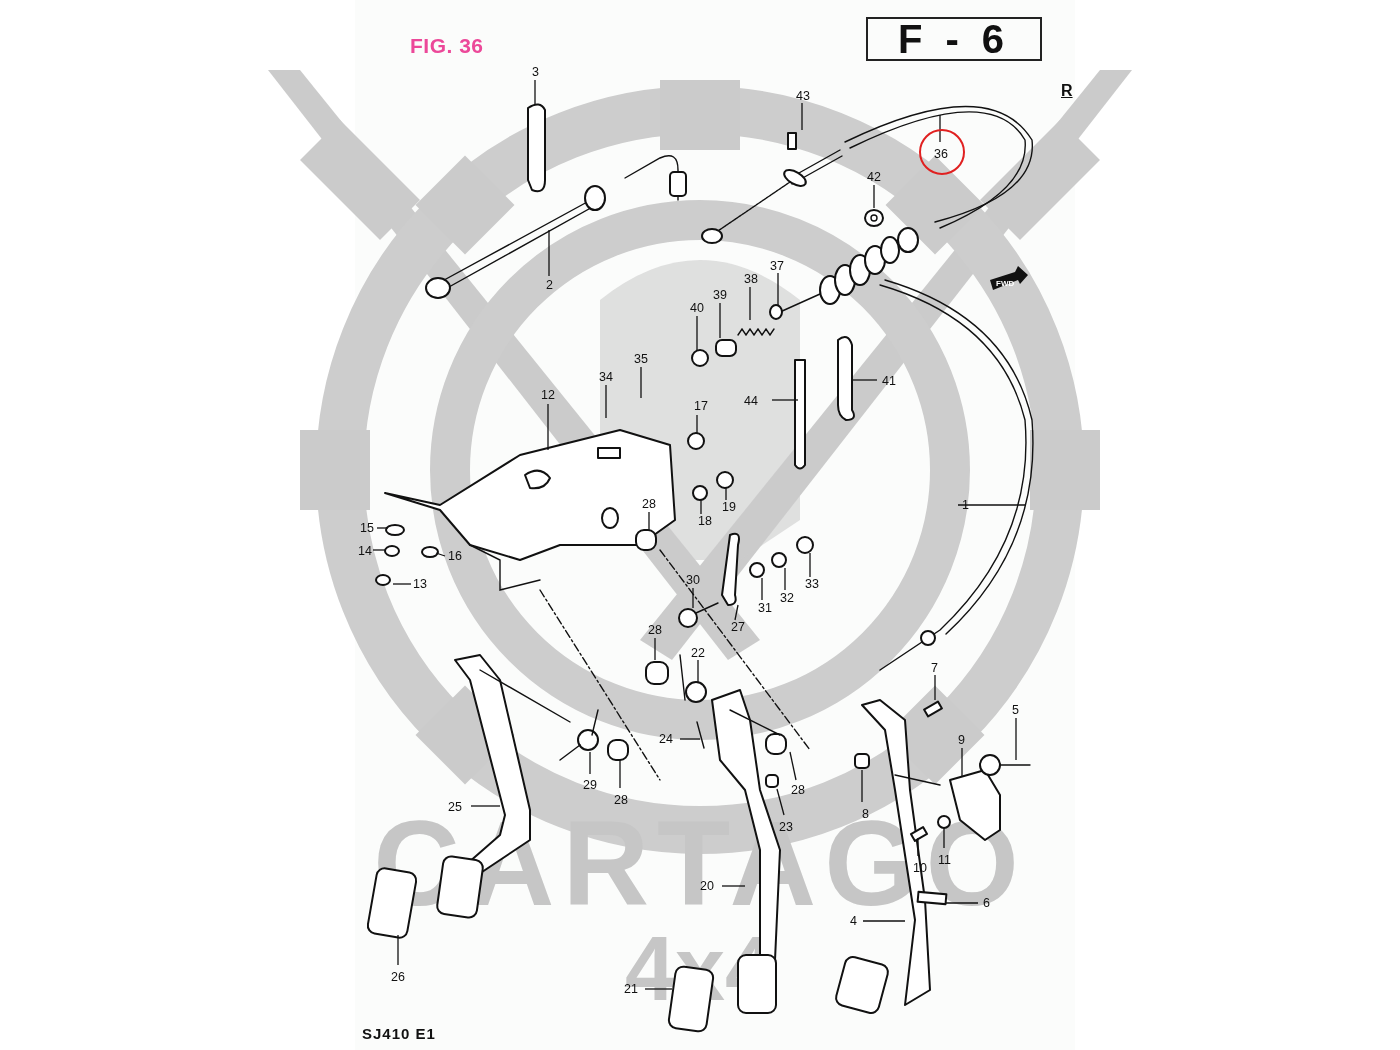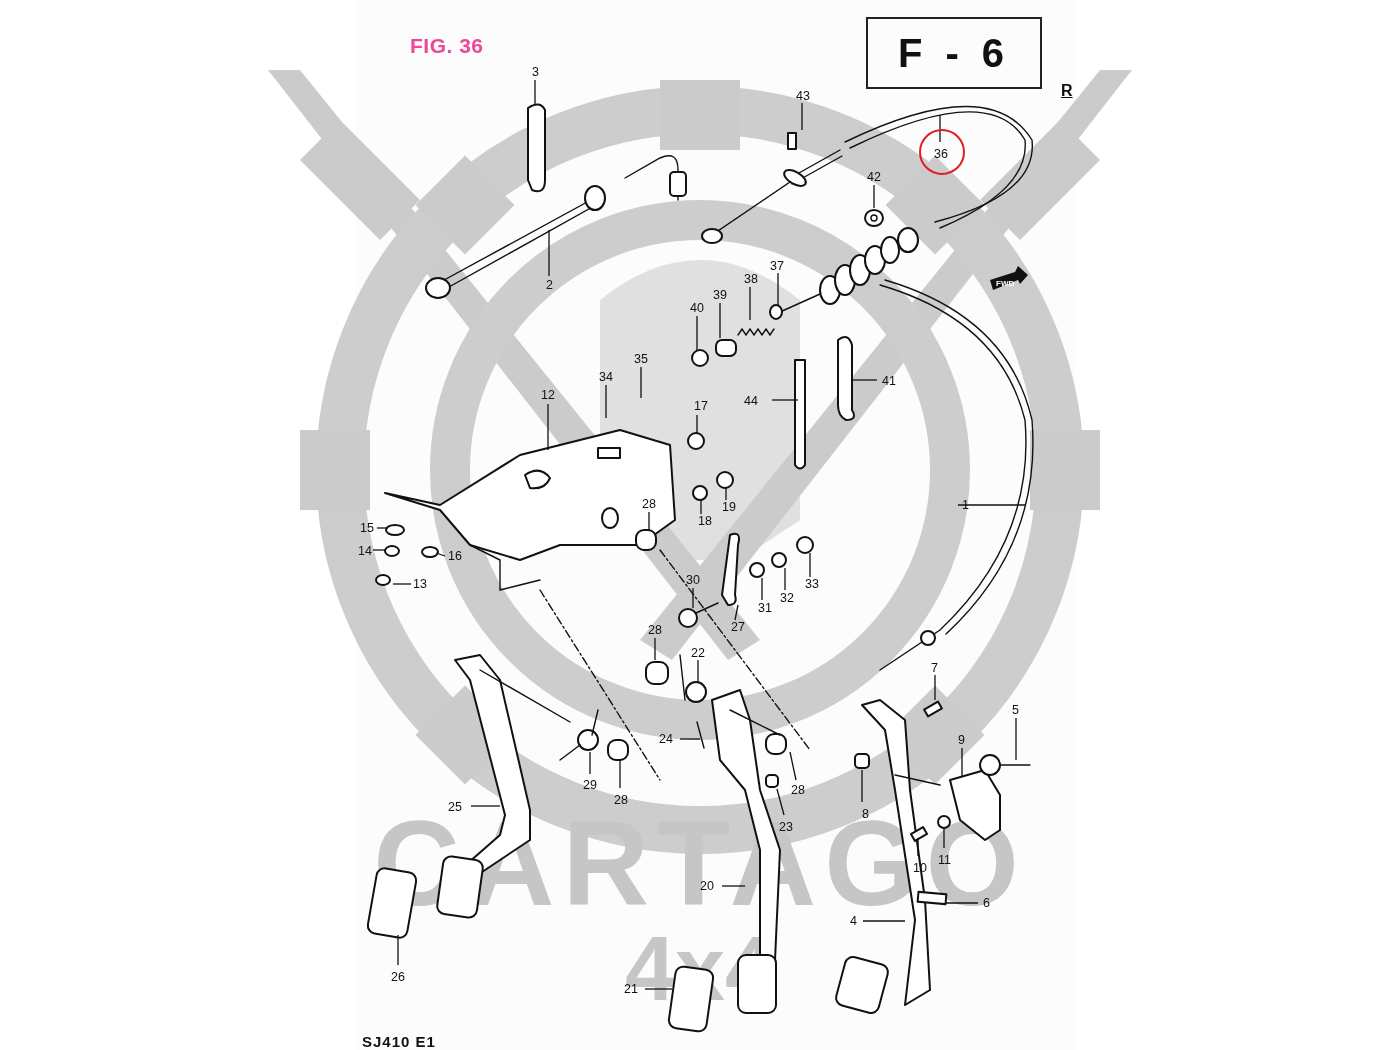--- a/index.html
+++ b/index.html
@@ -2,26 +2,26 @@
 <html><head>
   <meta charset="utf-8">
   <style>
     html, body { margin: 0; padding: 0; background: #ffffff; }
     body { width: 1400px; height: 1050px; position: relative; overflow: hidden;
            font-family: "Liberation Sans", sans-serif; }
     #sheet { position: absolute; left: 355px; top: 0; width: 720px; height: 1050px; background: #fbfcfb; }
     #diagram { position: absolute; left: 0; top: 0; width: 1400px; height: 1050px; }
     .fig-title { position: absolute; left: 410px; top: 34px; font-size: 21px; font-weight: bold;
                  color: #ec4899; letter-spacing: 0.5px; }
-    .sheet-box { position: absolute; left: 866px; top: 17px; width: 176px; height: 72px;
+    .sheet-box { position: absolute; left: 866px; top: 17px; width: 176px; height: 44px;
                  border: 2px solid #222; box-sizing: border-box; display: flex; align-items: center;
                  justify-content: center; font-size: 40px; font-weight: bold; color: #111; letter-spacing: 6px; }
     .side-mark { position: absolute; left: 1061px; top: 82px; font-size: 16px; font-weight: bold; color: #111;
                  text-decoration: underline; }
-    .model-code { position: absolute; left: 362px; top: 1025px; font-size: 15px; font-weight: bold; color: #111; letter-spacing: 1px; margin-top: 8px; }
+    .model-code { position: absolute; left: 362px; top: 1025px; font-size: 15px; font-weight: bold; color: #111; letter-spacing: 1px; }
     .callout { font-family: "Liberation Sans", sans-serif; font-size: 12.5px; fill: #111; }
     .leader { stroke: #111; stroke-width: 1.3; fill: none; }
     .part { stroke: #111; stroke-width: 2; fill: #fff; stroke-linejoin: round; stroke-linecap: round; }
     .part-thin { stroke: #111; stroke-width: 1.4; fill: none; stroke-linecap: round; }
     .wm { fill: #c9c9c9; }
     .wm-text { font-family: "Liberation Sans", sans-serif; font-weight: bold; fill: #c4c4c4; }
     .highlight { stroke: #e02020; stroke-width: 2; fill: none; }
   </style>
 </head>
 <body>

